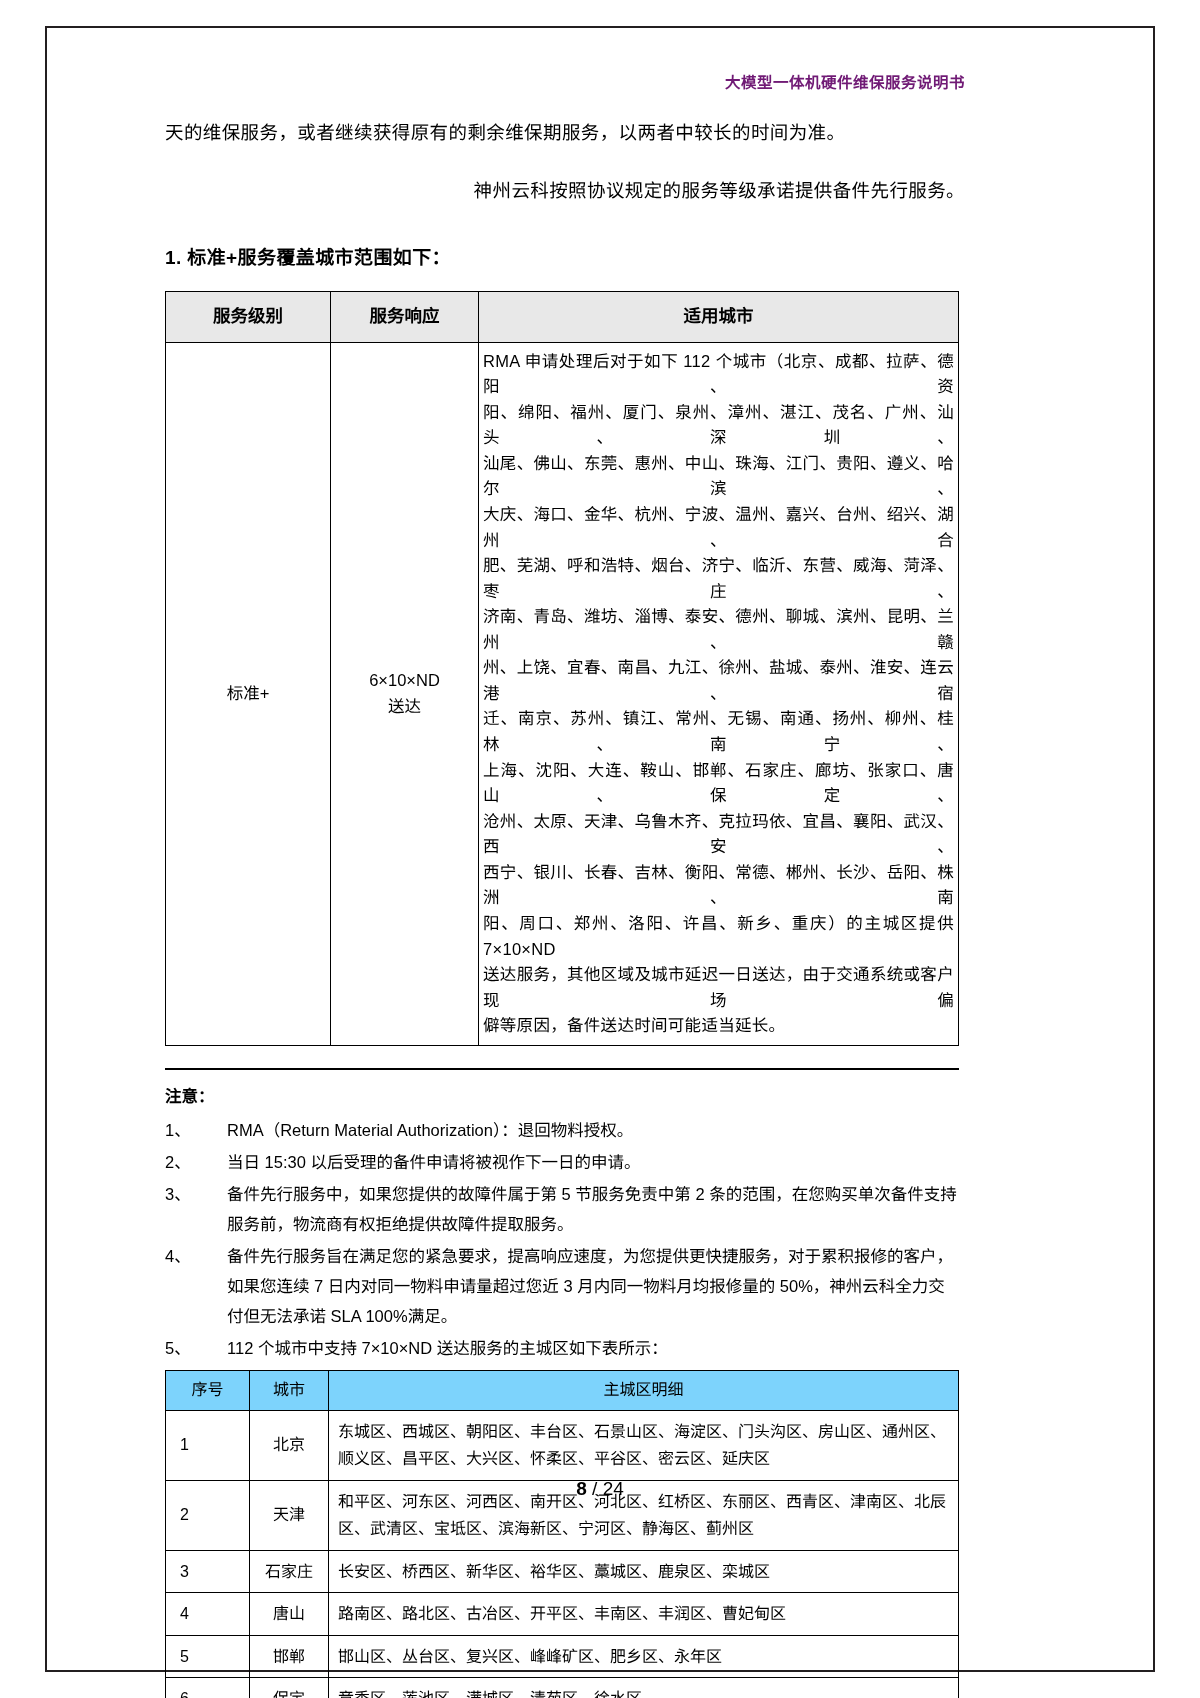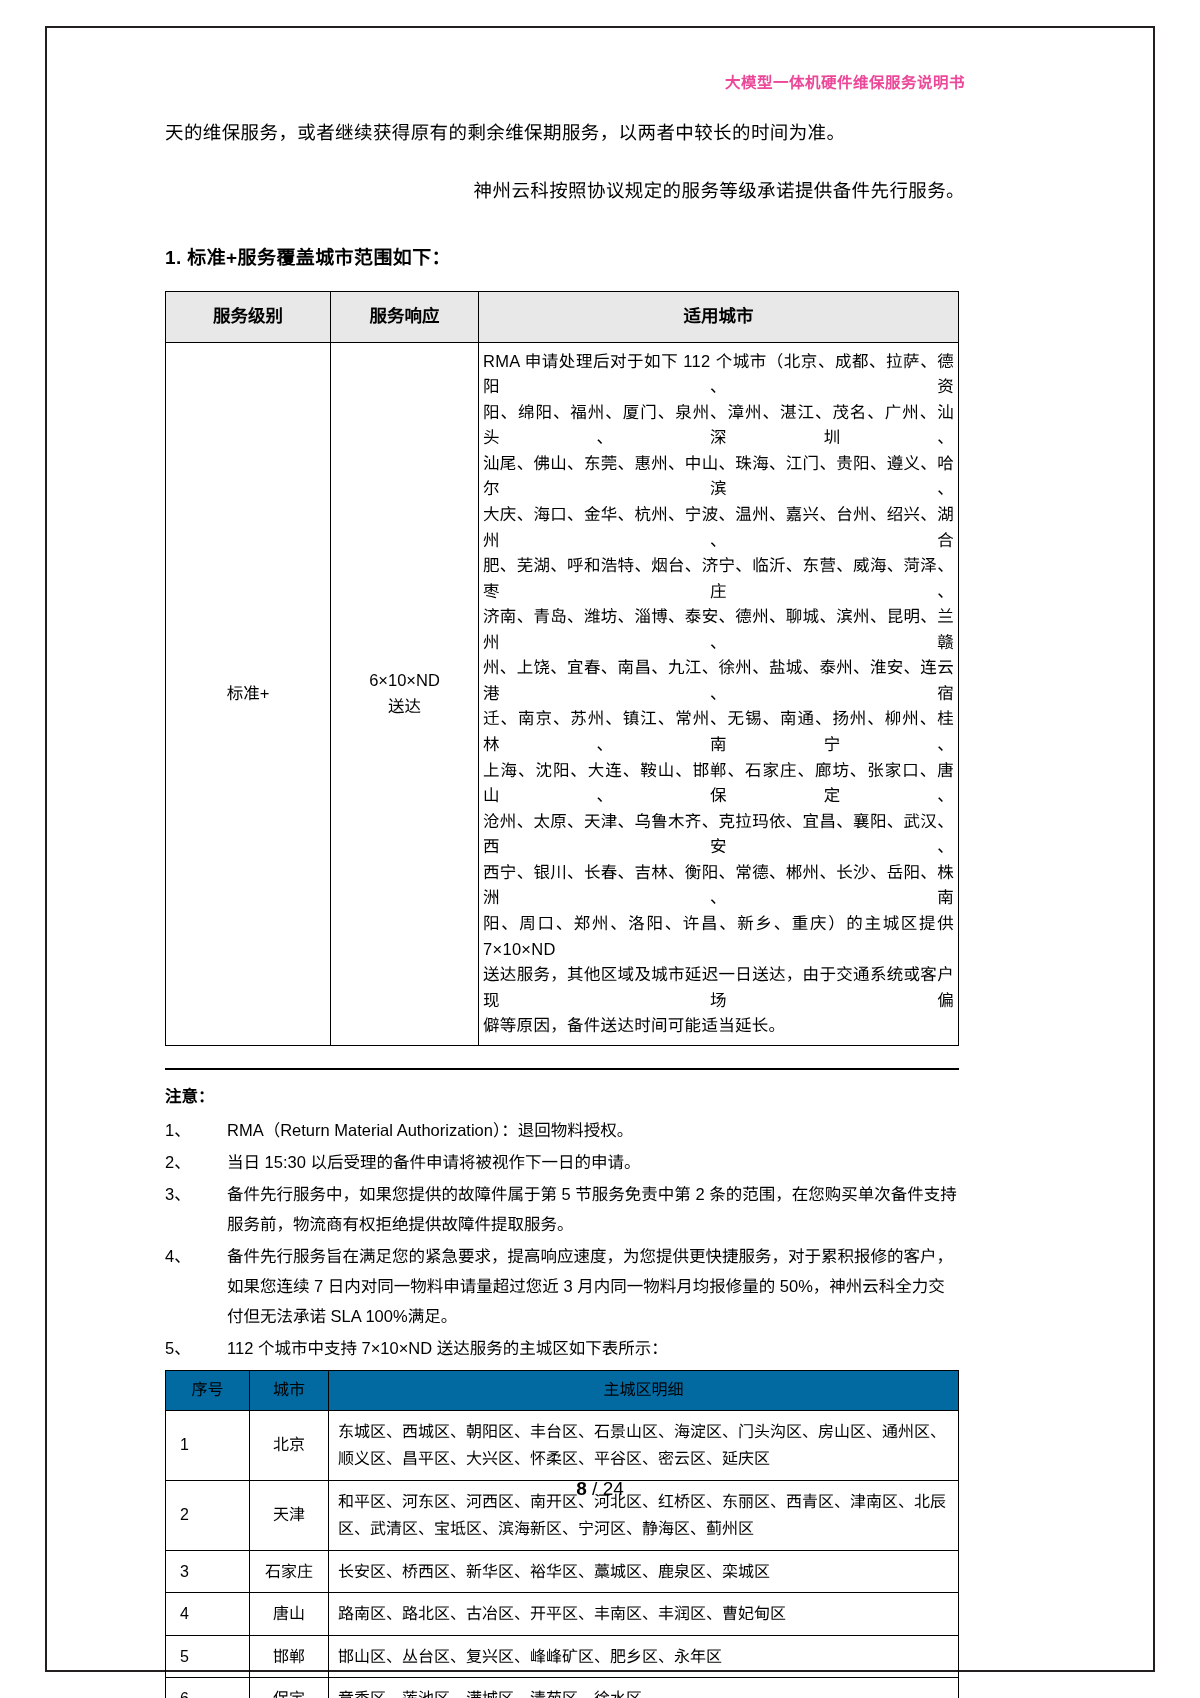--- a/index.html
+++ b/index.html
@@ -33,21 +33,21 @@
     position: absolute;
     left: 165px;
     top: 70px;
     width: 800px;
   }
   .header-title {
     text-align: right;
     font-size: 15.5px;
     font-weight: 700;
     letter-spacing: 0.5px;
-    color: #ec4899;
+    color: #701a75;
     margin: 0 0 0 0;
     padding-right: 0px;
   }
   .para {
     font-size: 18.5px;
     line-height: 1.85;
     margin: 24px 0 0 0;
     letter-spacing: 0.4px;
   }
   .para.indent {
@@ -135,21 +135,21 @@
   .note-sub {
     display: block;
     padding-left: 0px;
   }
   
   table.city-table {
     width: 794px;
     margin-top: 7px;
   }
   table.city-table th {
-    background: #0369a1;
+    background: #7dd3fc;
     font-weight: 400;
     text-align: center;
     font-size: 16px;
     padding: 7px 4px;
   }
   table.city-table td {
     font-size: 16px;
     line-height: 1.72;
     padding: 7px 9px;
   }

